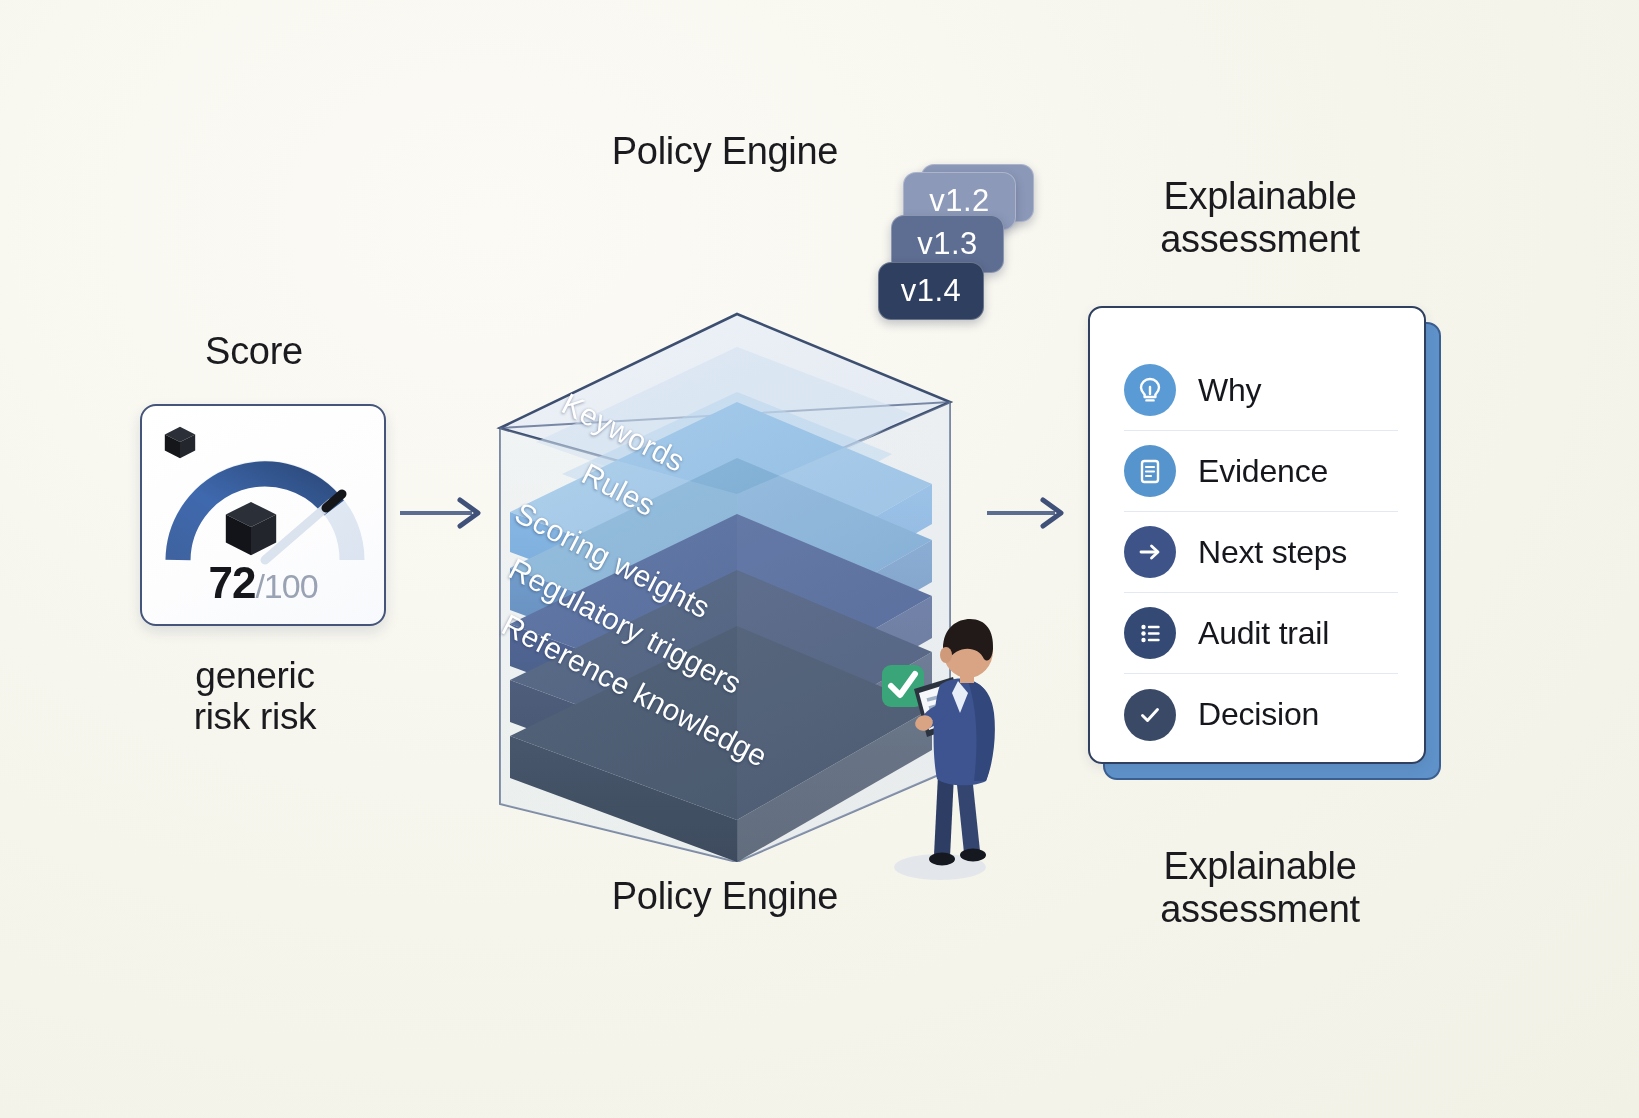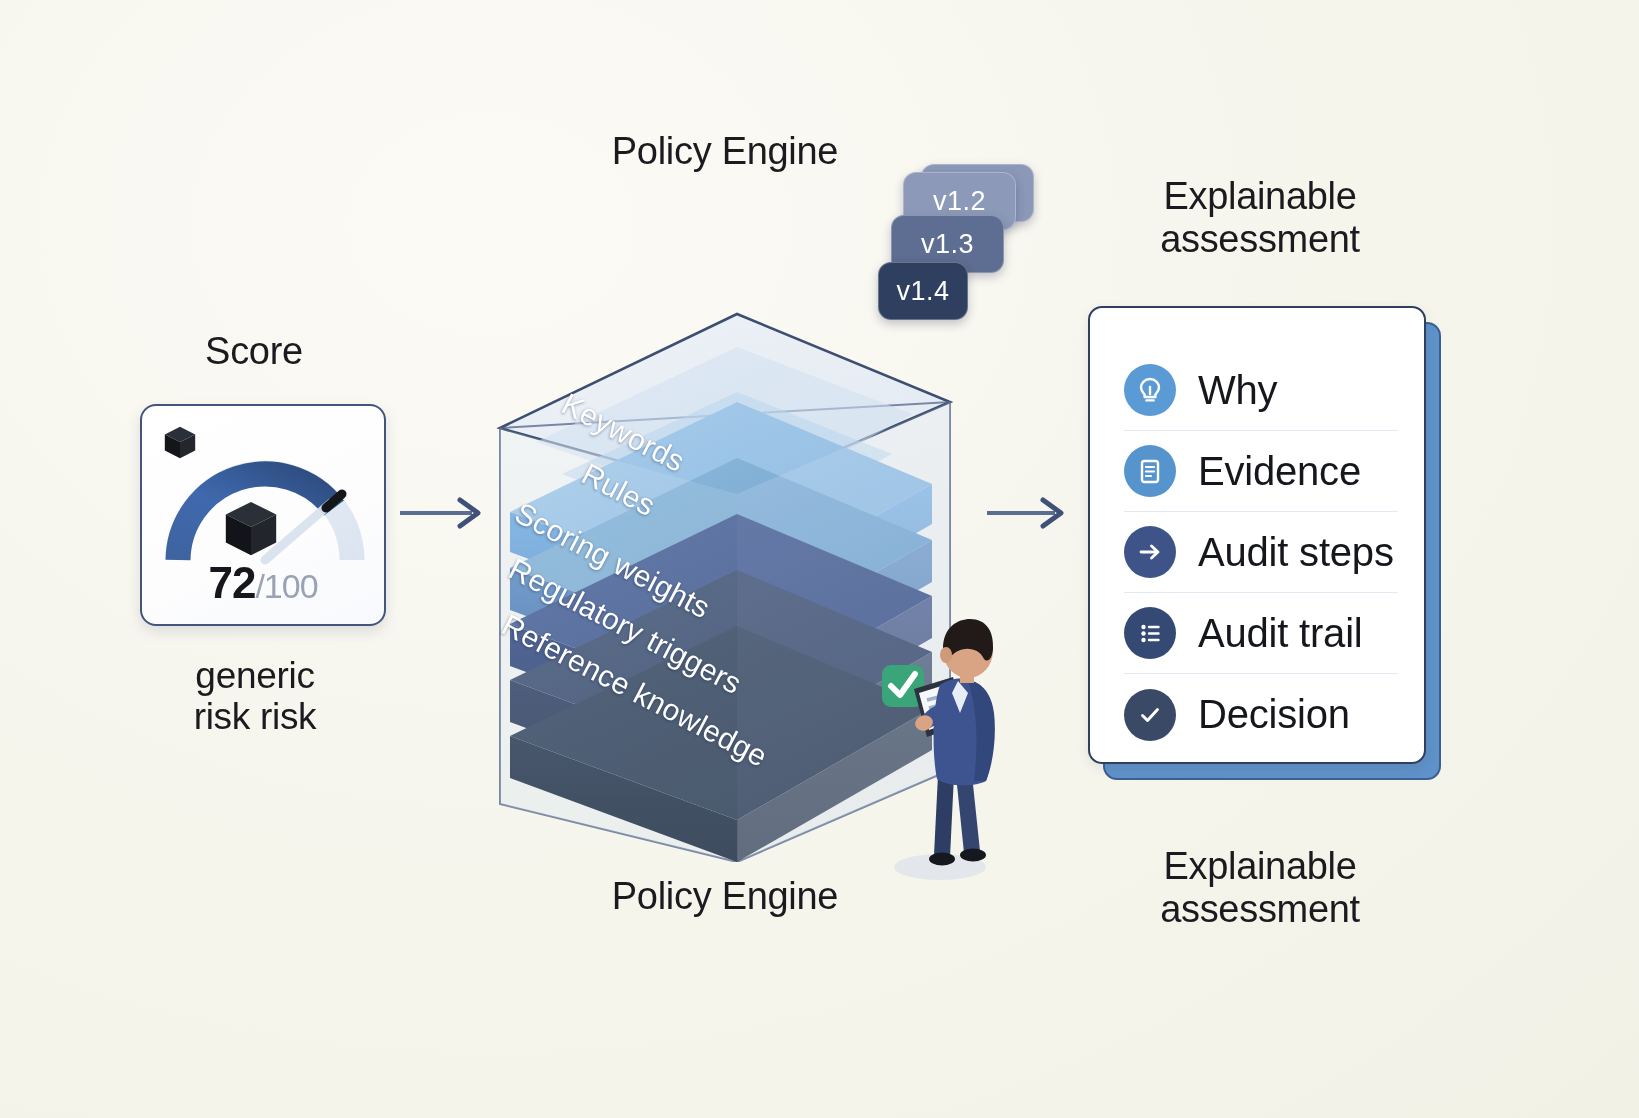--- a/index.html
+++ b/index.html
@@ -65,30 +65,30 @@
     transform-origin:left center;
     text-shadow:0 1px 3px rgba(20,35,70,.45);
     letter-spacing:.2px;
   }
 
   
   .vbadge{
     position:absolute;
     border-radius:13px;
     color:#fff;
-    font-size:27px;
+    font-size:31px;
     display:flex; align-items:center; justify-content:center;
     border:1.5px solid rgba(255,255,255,.28);
     box-shadow:0 4px 10px rgba(30,40,70,.25);
     letter-spacing:.5px;
   }
   #vb-ghost{ left:921px; top:164px;  width:113px; height:58px; background:#8c98b8; }
   #vb-12   { left:903px; top:172px;  width:113px; height:58px; background:#8d99b9; }
   #vb-13   { left:891px; top:215px;  width:113px; height:58px; background:#5e6d92; }
-  #vb-14   { left:878px; top:262px;  width:90px; height:58px; background:#2f3f5f; }
+  #vb-14   { left:878px; top:262px;  width:106px; height:58px; background:#2f3f5f; }
 
   
   #person{ position:absolute; left:880px; top:615px; width:140px; height:275px; }
 
   
   #panel-shadow{
     position:absolute; left:1103px; top:322px;
     width:338px; height:458px;
     background:#5f92c9;
     border:2px solid #3b5f90;
@@ -109,21 +109,21 @@
     border-bottom:1.5px solid #e3e9f2;
   }
   .prow:last-child{ border-bottom:none; }
   .pico{
     width:52px; height:52px; border-radius:50%;
     flex:0 0 52px;
     display:flex; align-items:center; justify-content:center;
     margin-right:22px;
   }
   .ptext{
-    font-size:40px; color:#15171c; letter-spacing:-.2px; white-space:nowrap;
+    font-size:32px; color:#15171c; letter-spacing:-.2px; white-space:nowrap;
   }
 </style>
 </head>
 <body>
 
 <div id="canvas">
 
   <div class="label" style="left:131px; top:330px; width:246px;">Score</div>
 
   <div id="score-card">
@@ -360,21 +360,21 @@
       <span class="ptext">Evidence</span>
     </div>
 
     <div class="prow">
       <span class="pico" style="background:#3e5488;">
         <svg viewBox="0 0 34 34" width="34" height="34">
           <path d="M8,17 H24" stroke="#fff" stroke-width="2.8" stroke-linecap="round"></path>
           <path d="M18.5,11 L25,17 L18.5,23" stroke="#fff" stroke-width="2.8" fill="none" stroke-linecap="round" stroke-linejoin="round"></path>
         </svg>
       </span>
-      <span class="ptext">Audit steps</span>
+      <span class="ptext">Next steps</span>
     </div>
 
     <div class="prow">
       <span class="pico" style="background:#344a74;">
         <svg viewBox="0 0 34 34" width="34" height="34">
           <circle cx="10.5" cy="11" r="2.2" fill="#fff"></circle>
           <circle cx="10.5" cy="17.5" r="2.2" fill="#fff"></circle>
           <circle cx="10.5" cy="24" r="2.2" fill="#fff"></circle>
           <path d="M16,11 H25.5 M16,17.5 H25.5 M16,24 H25.5" stroke="#fff" stroke-width="2.4" stroke-linecap="round"></path>
         </svg>

